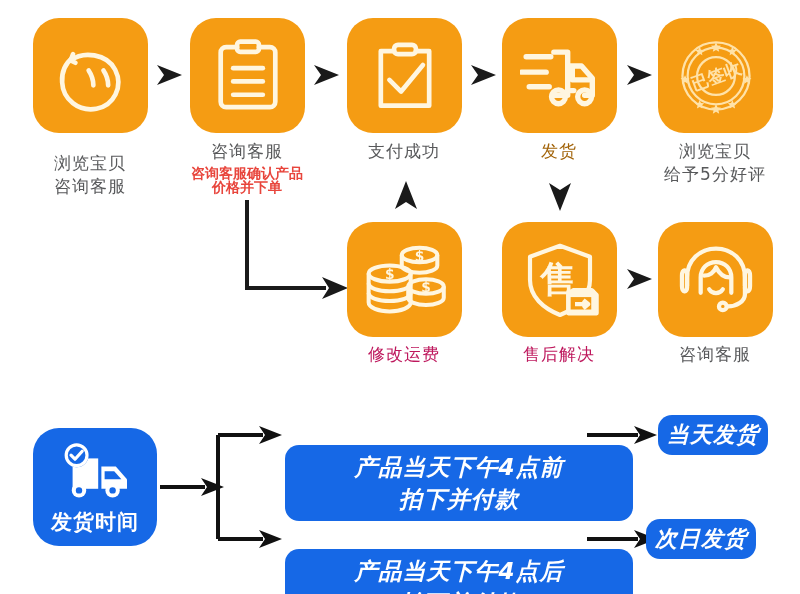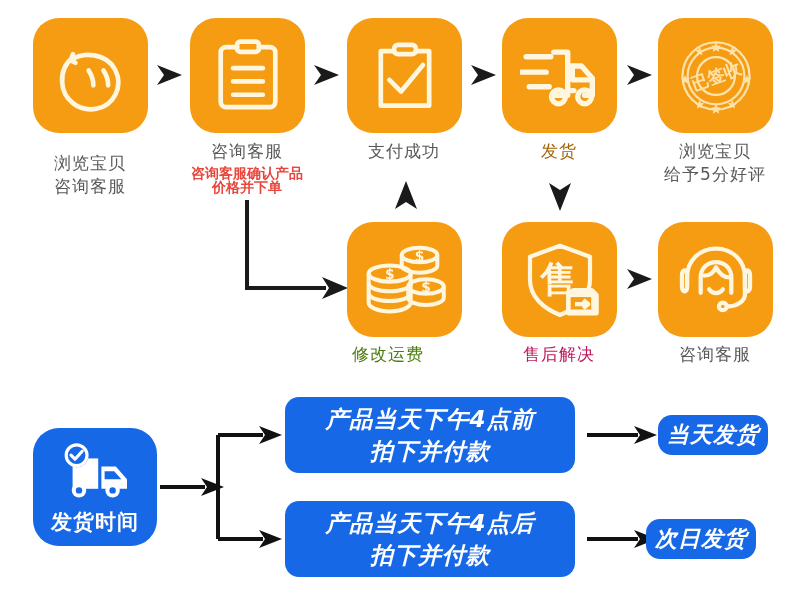--- a/index.html
+++ b/index.html
@@ -68,24 +68,25 @@
     position:absolute;
     background:var(--blue,#1668E6);
     border-radius:14px;
     color:#fff;
     font-weight:bold;
     display:flex;align-items:center;justify-content:center;
     text-align:center;
     font-style:italic;
   }
   .bigbox{
-    width:290px;height:76px;
+    width:348px;height:76px;
     font-size:23px;line-height:32px;
     letter-spacing:1px;
     white-space:pre-line;
+    margin-top:48px;
   }
   .smallbox{
     width:110px;height:40px;
     font-size:22px;
     letter-spacing:1px;
   }
   svg.conn{position:absolute;overflow:visible;}
 </style>
 </head>
 <body style="background: rgb(255, 255, 255);">
@@ -227,21 +228,21 @@
         <text x="78" y="63" text-anchor="middle" fill="#FFF6E0" stroke="none" font-size="17" font-weight="bold" font-family="'DejaVu Sans',sans-serif">$</text>
 
         <ellipse cx="33" cy="40" rx="26" ry="10"></ellipse>
         <path d="M7 40 V76 C7 82 19 87 33 87 C47 87 59 82 59 76 V40"></path>
         <path d="M7 52 C7 58 19 62 33 62 C47 62 59 58 59 52"></path>
         <path d="M7 64 C7 70 19 74 33 74 C47 74 59 70 59 64"></path>
         <text x="33" y="47" text-anchor="middle" fill="#FFF6E0" stroke="none" font-size="17" font-weight="bold" font-family="'DejaVu Sans',sans-serif">$</text>
       </svg>
     </span>
   </div>
-  <div class="cap" style="left: 308px; top: 343px; color: #4d7c0f;">修改运费</div>
+  <div class="cap" style="left: 324px; top: 343px; color: #be185d;">修改运费</div>
 
   <div class="tile" style="left:502px;top:222px;">
     <span>
       <svg width="80" height="80" viewBox="0 0 96 96" fill="none" stroke="#FFF6E0" stroke-width="5" stroke-linejoin="round">
         <path d="M48 7 L84 20 V48 C84 68 68 82 48 90 C28 82 12 68 12 48 V20 Z"></path>
         <text x="46" y="62" text-anchor="middle" fill="#FFF6E0" stroke="none" font-size="44" font-weight="bold" font-family="'DejaVu Sans','Liberation Sans',sans-serif">售</text>
         <path d="M58 62 H88 V86 H58 Z" fill="#F59C13"></path>
         <path d="M58 66 L64 60 H86 L92 66 V88 H58 Z"></path>
         <path d="M58 66 H92"></path>
         <path d="M66 77 H82 M76 72 L82 77 L76 82"></path>

